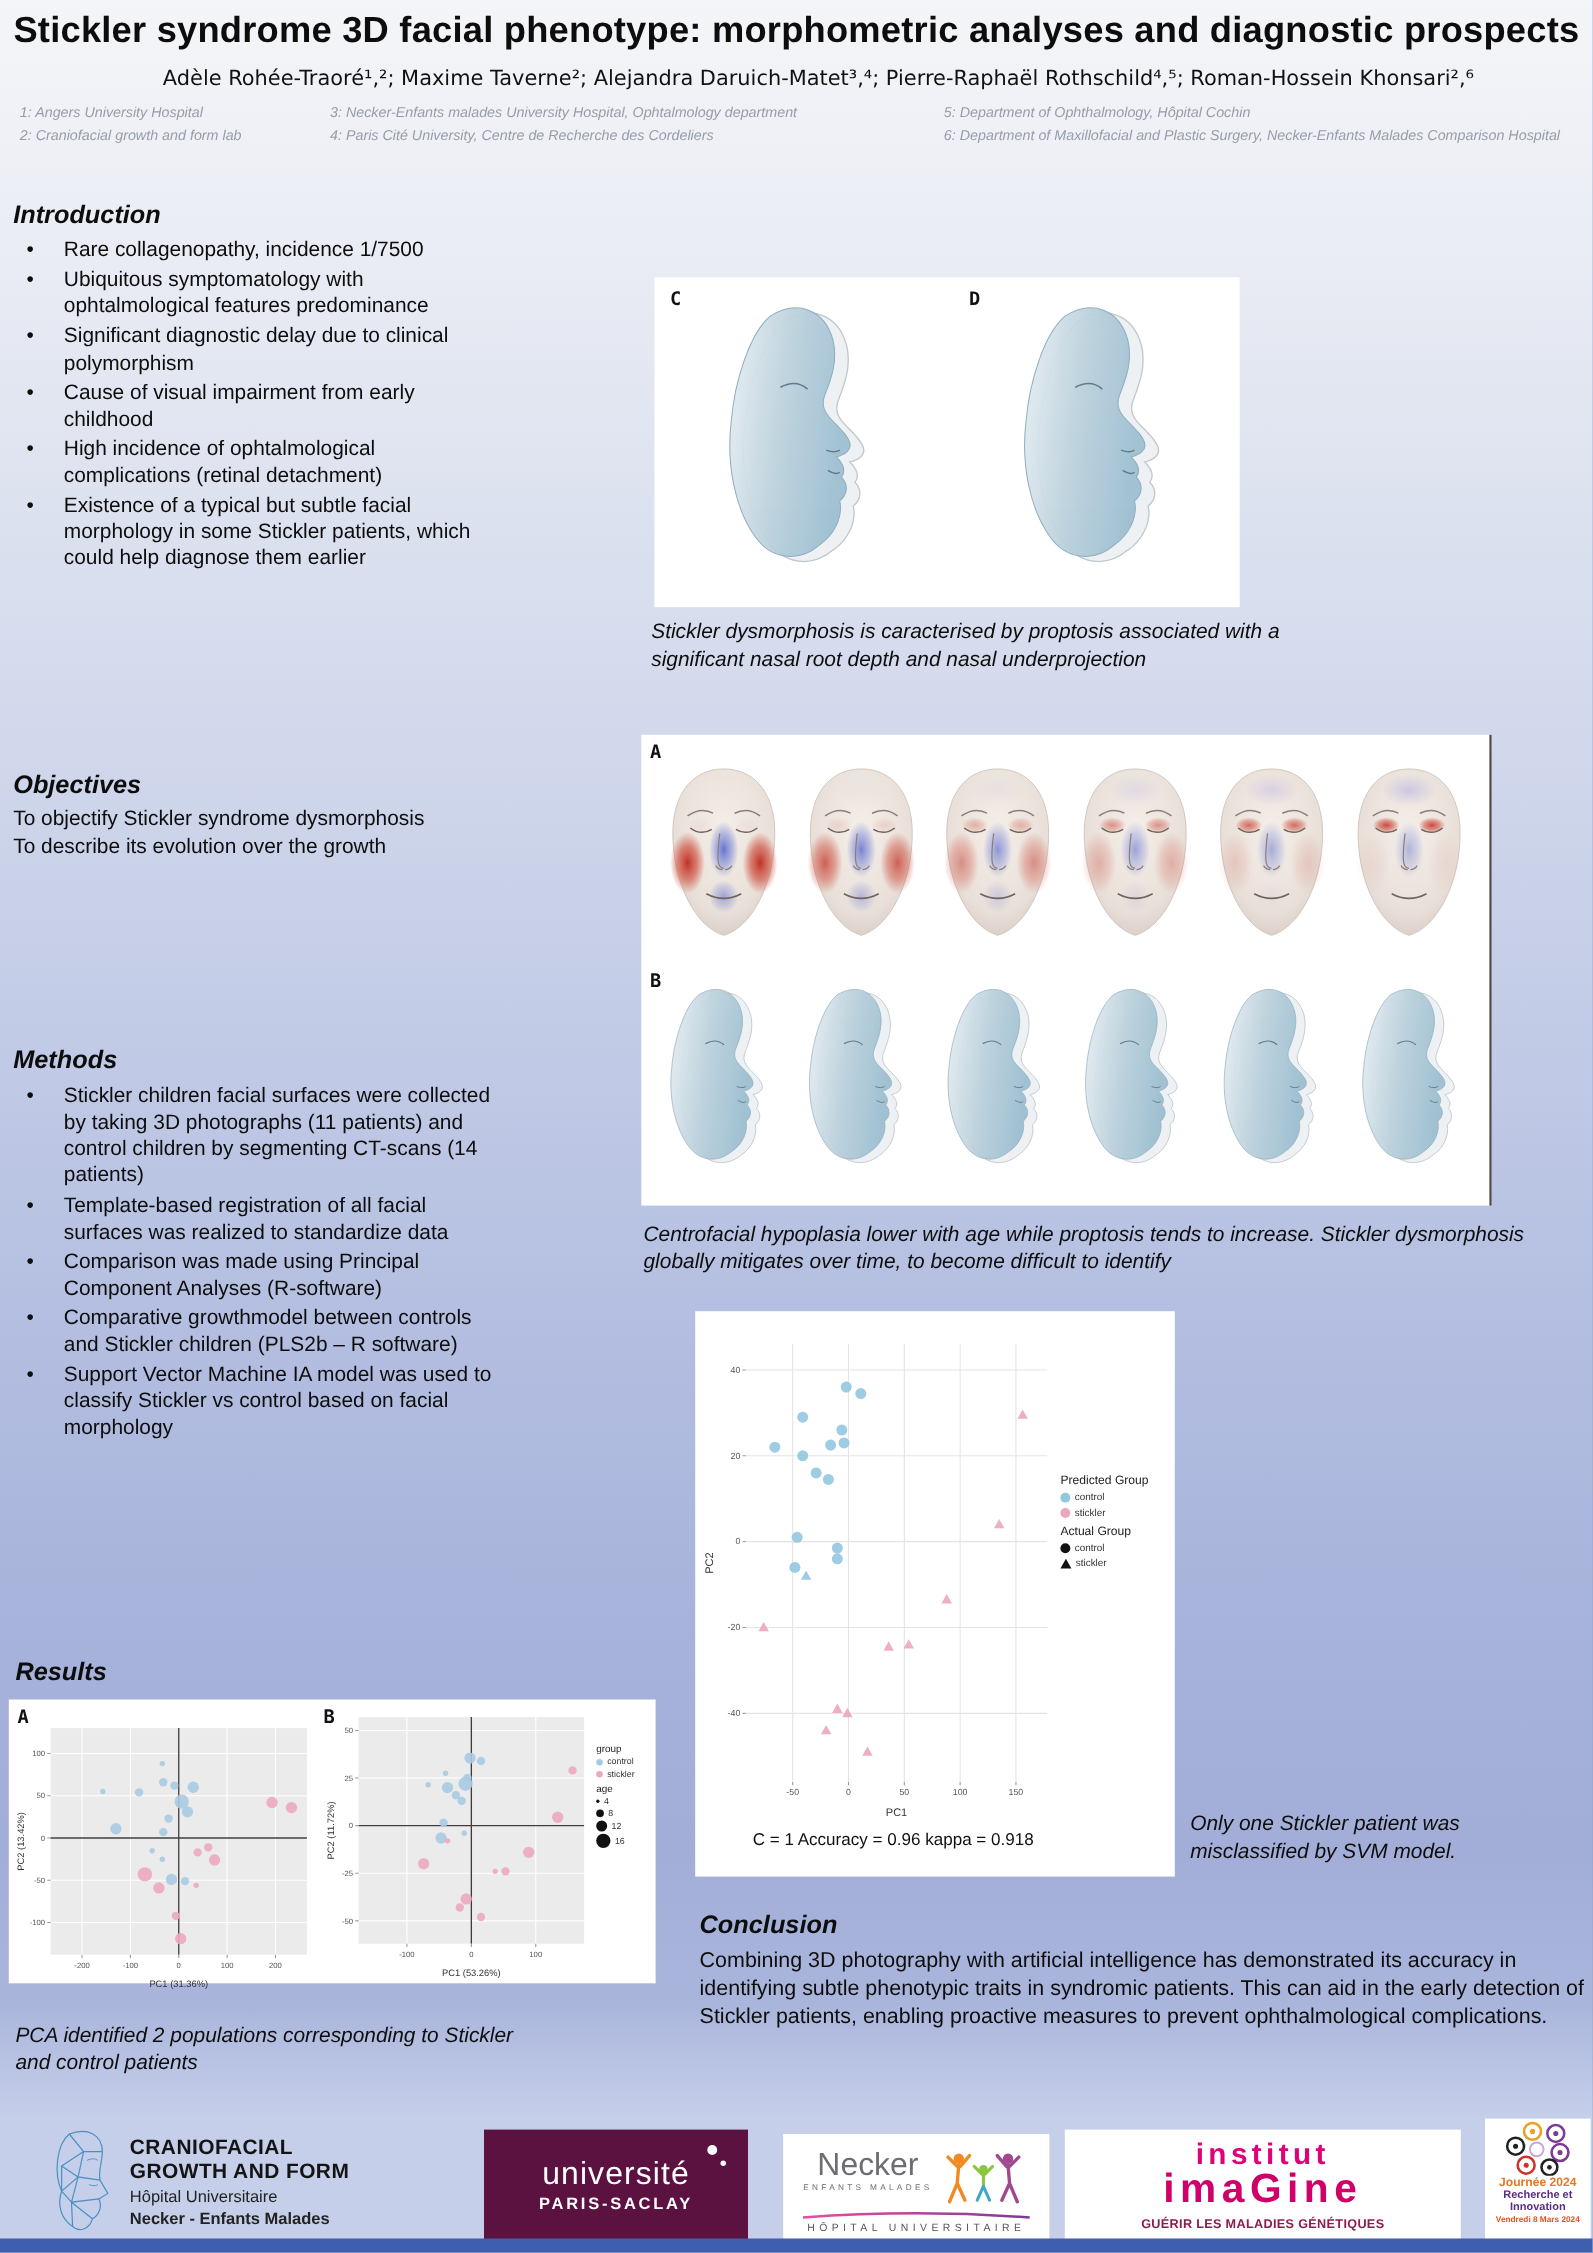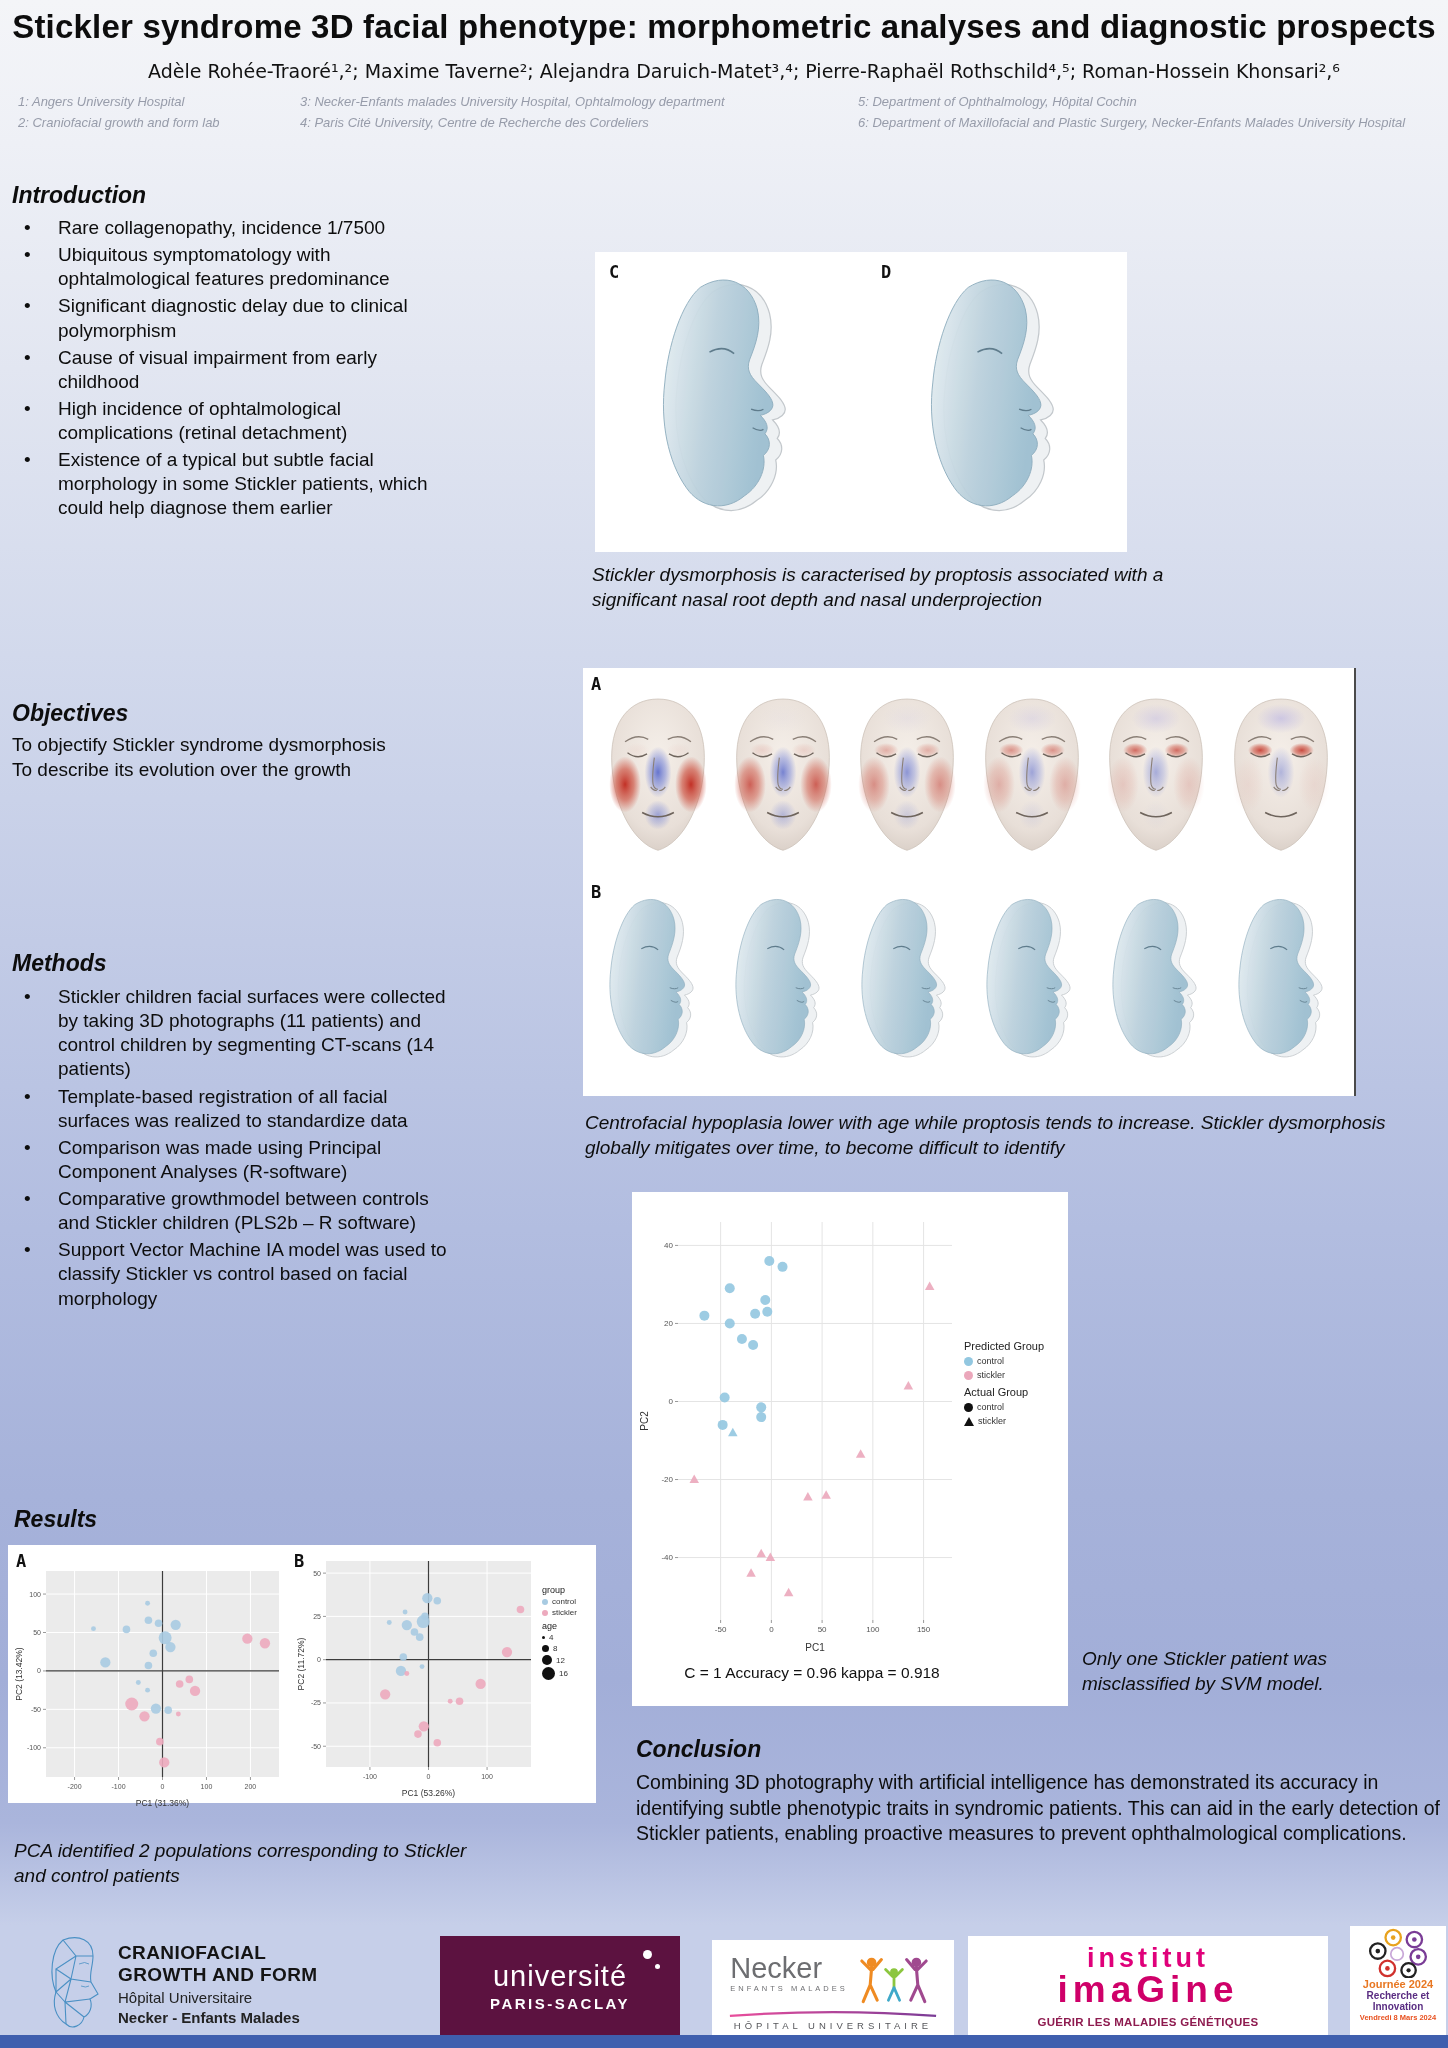--- a/index.html
+++ b/index.html
@@ -43,21 +43,21 @@
   
   .logo-box{position:absolute;display:flex;align-items:center;}
   .cf-text{margin-left:6px;line-height:1.15;}
   .cf-1{font-size:19px;font-weight:700;color:#141414;letter-spacing:.4px;}
   .cf-2{font-size:15px;color:#222;margin-top:3px;}
   .saclay{background:#5c1240;color:#fff;flex-direction:column;justify-content:center;align-items:center;}
   .sac-1{font-size:29px;letter-spacing:1px;}
   .sac-2{font-size:15px;font-weight:700;letter-spacing:2.5px;margin-top:2px;}
   .sac-dot{position:absolute;background:#fff;border-radius:50%;}
   .necker{background:#fff;flex-direction:column;justify-content:center;padding:4px 8px;}
-  .nk-row{display:flex;align-items:flex-start;gap:4px;}
+  .nk-row{display:flex;align-items:flex-start;gap:4px;text-align:center;}
   .nk-name{font-size:29px;color:#6d6e71;line-height:1;}
   .nk-sub{font-size:7.5px;letter-spacing:3px;color:#6d6e71;margin-top:1px;}
   .nk-bottom{font-size:9.5px;letter-spacing:4px;color:#55565a;margin-top:2px;text-align:center;}
   .imagine{background:#fff;flex-direction:column;justify-content:center;align-items:center;}
   .im-1{font-size:27px;font-weight:700;color:#e0007a;letter-spacing:4px;line-height:.95;}
   .im-2{font-size:37px;font-weight:700;color:#cf0069;letter-spacing:5px;line-height:1;}
   .im-sub{font-size:11.5px;font-weight:700;color:#8e1b4f;margin-top:8px;letter-spacing:.3px;}
   .journee{background:#fff;flex-direction:column;justify-content:flex-start;align-items:center;padding-top:2px;}
   .jn-1{font-size:11px;font-weight:700;color:#e87722;}
   .jn-2{font-size:10px;font-weight:700;color:#5a2d82;text-align:center;line-height:1.1;}
@@ -109,21 +109,21 @@
   <div class="affcol" style="left:18px;">
     <div>1: Angers University Hospital</div>
     <div>2: Craniofacial growth and form lab</div>
   </div>
   <div class="affcol" style="left:300px;">
     <div>3: Necker-Enfants malades University Hospital, Ophtalmology department</div>
     <div>4: Paris Cité University, Centre de Recherche des Cordeliers</div>
   </div>
   <div class="affcol" style="left:858px;">
     <div>5: Department of Ophthalmology, Hôpital Cochin</div>
-    <div>6: Department of Maxillofacial and Plastic Surgery, Necker-Enfants Malades University Hospital</div>
+    <div>6: Department of Maxillofacial and Plastic Surgery, Necker-Enfants Malades Comparison Hospital</div>
   </div>
 
   <h2 class="abs sec-h" style="left:12px;top:182px;">Introduction</h2>
   <ul class="abs blist" style="left:12px;top:216px;width:446px;">
     <li>Rare collagenopathy, incidence 1/7500</li>
     <li>Ubiquitous symptomatology with ophtalmological features predominance</li>
     <li>Significant diagnostic delay due to clinical polymorphism</li>
     <li>Cause of visual impairment from early childhood</li>
     <li>High incidence of ophtalmological complications (retinal detachment)</li>
     <li>Existence of a typical but subtle facial morphology in some Stickler patients, which could  help diagnose them earlier</li>

